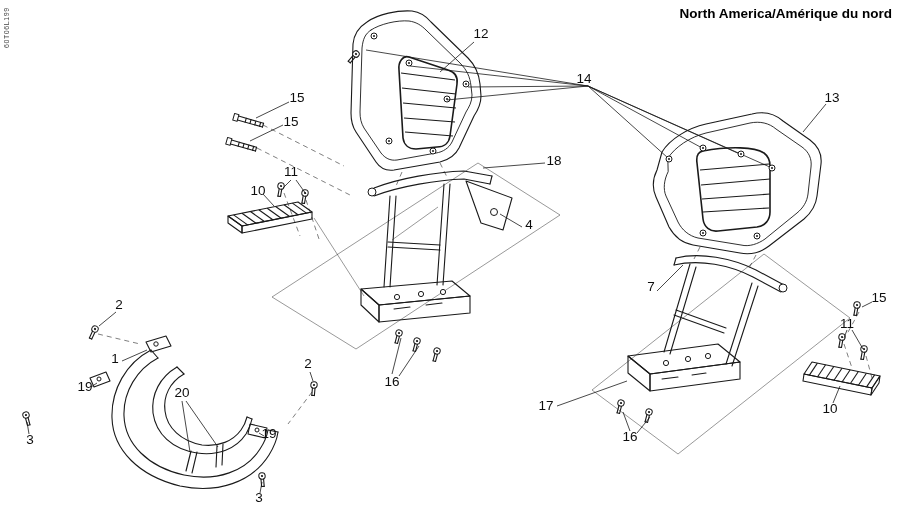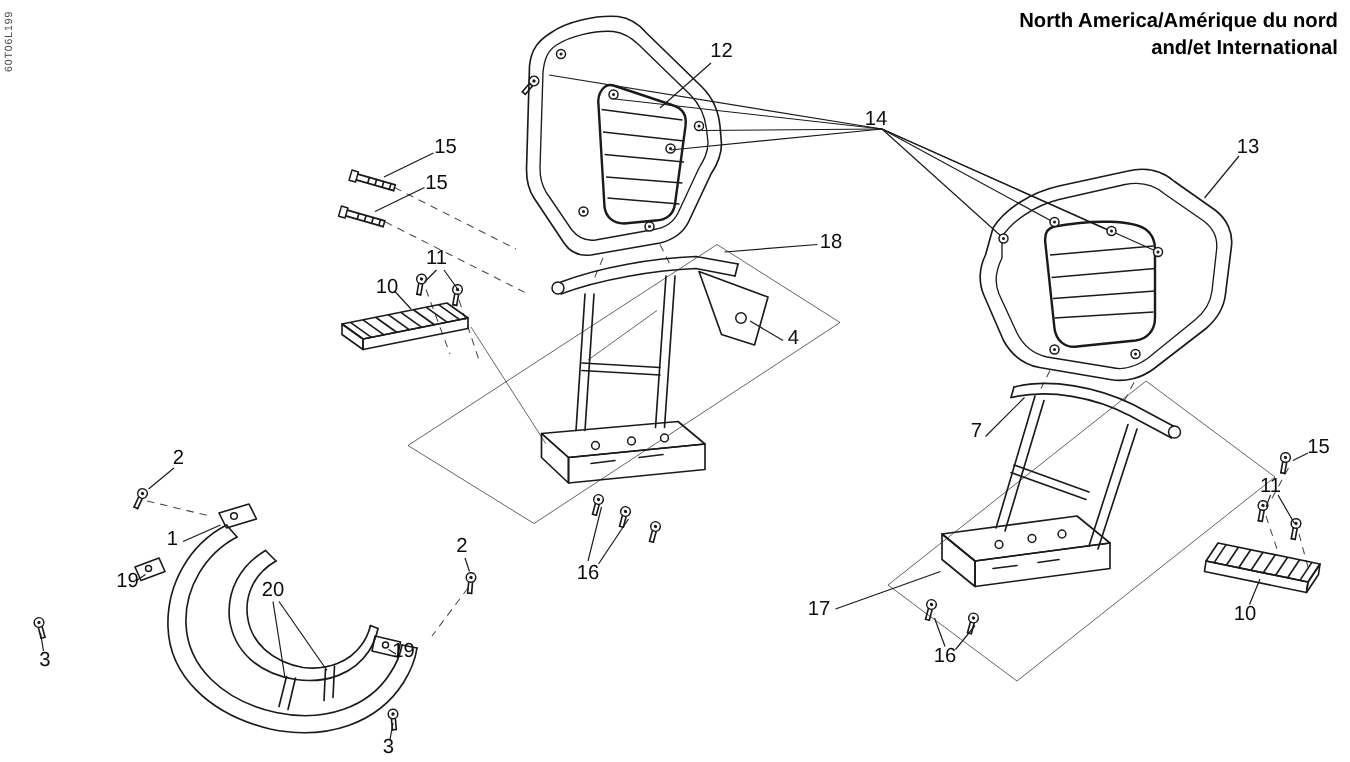--- a/index.html
+++ b/index.html
@@ -33,21 +33,20 @@
 </style>
 </head>
 <body>
 
 <div class="page">
 
   <div class="side-code">60T06L199</div>
 
   <div class="title-block">
     <div>North America/Amérique du nord</div>
-    <div>and/et International</div>
   </div>
 
   <svg width="900" height="508" viewBox="0 0 900 508">
     <defs>
       <g id="scr">
         <circle class="hw" cx="0" cy="0" r="3.2"></circle>
         <circle class="dot" cx="0" cy="0" r="1.1"></circle>
         <line class="ln" x1="3.2" y1="-1.3" x2="10.5" y2="-1.3"></line>
         <line class="ln" x1="3.2" y1="1.3" x2="10.5" y2="1.3"></line>
         <line class="ln" x1="10.5" y1="-1.3" x2="10.5" y2="1.3"></line>

